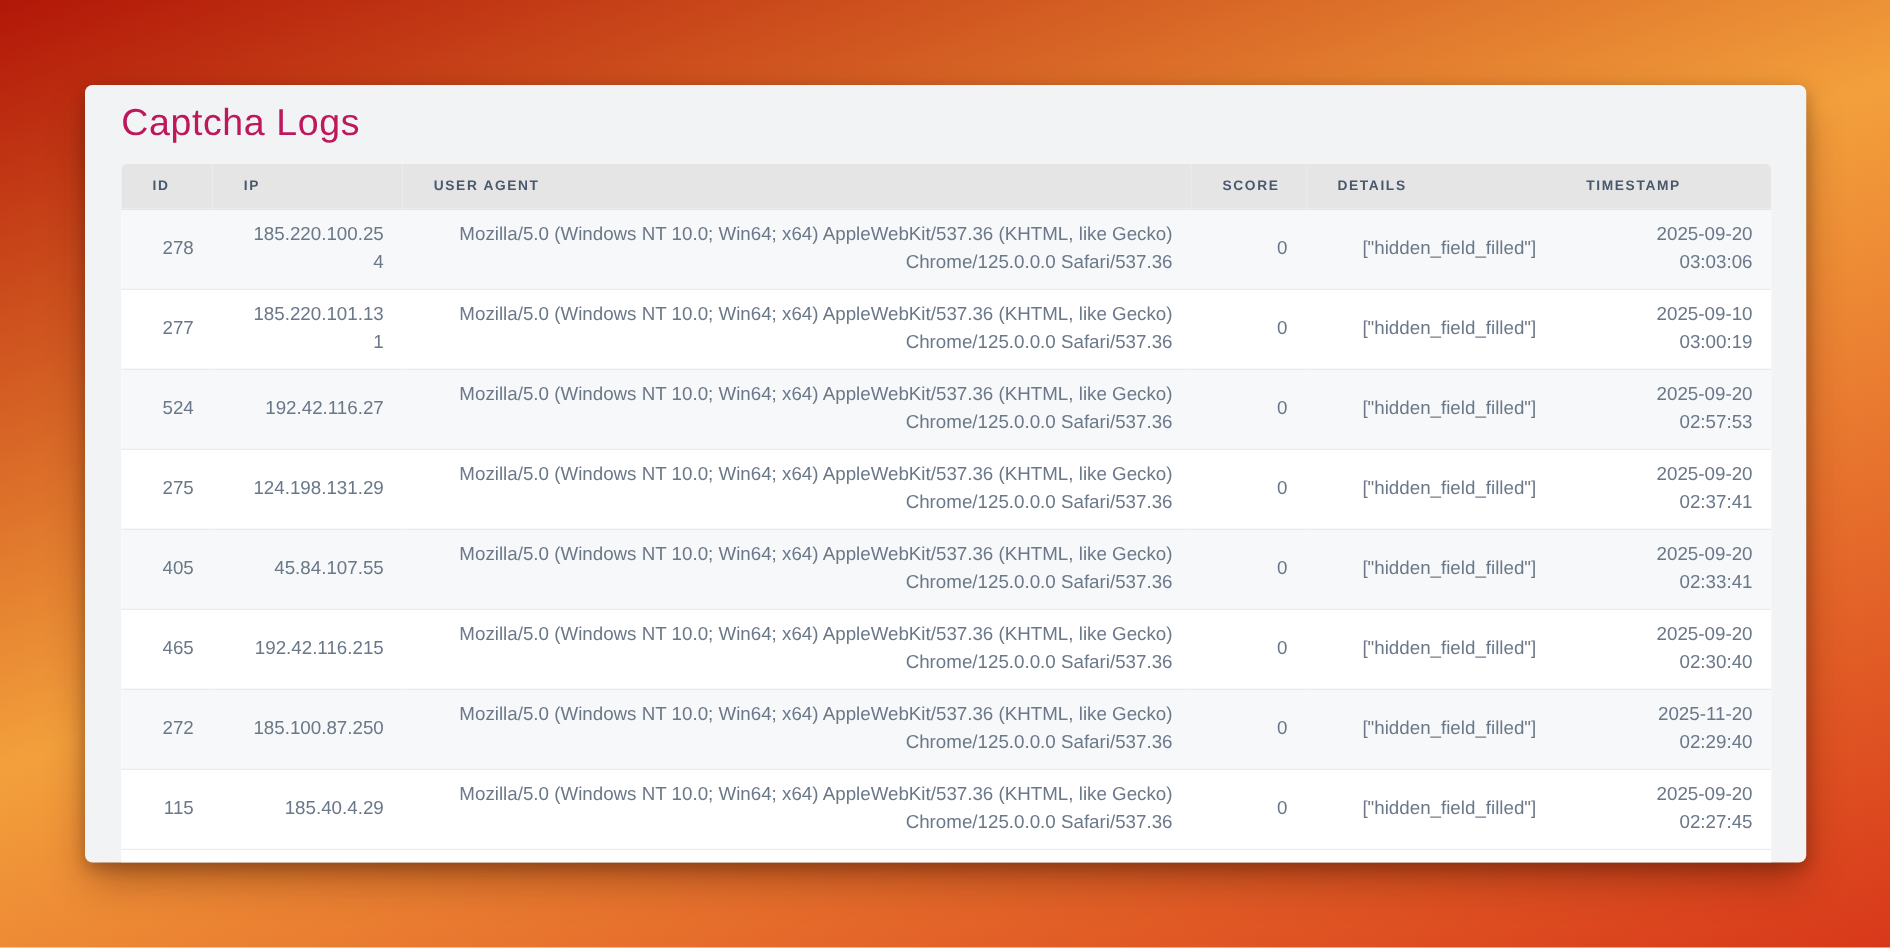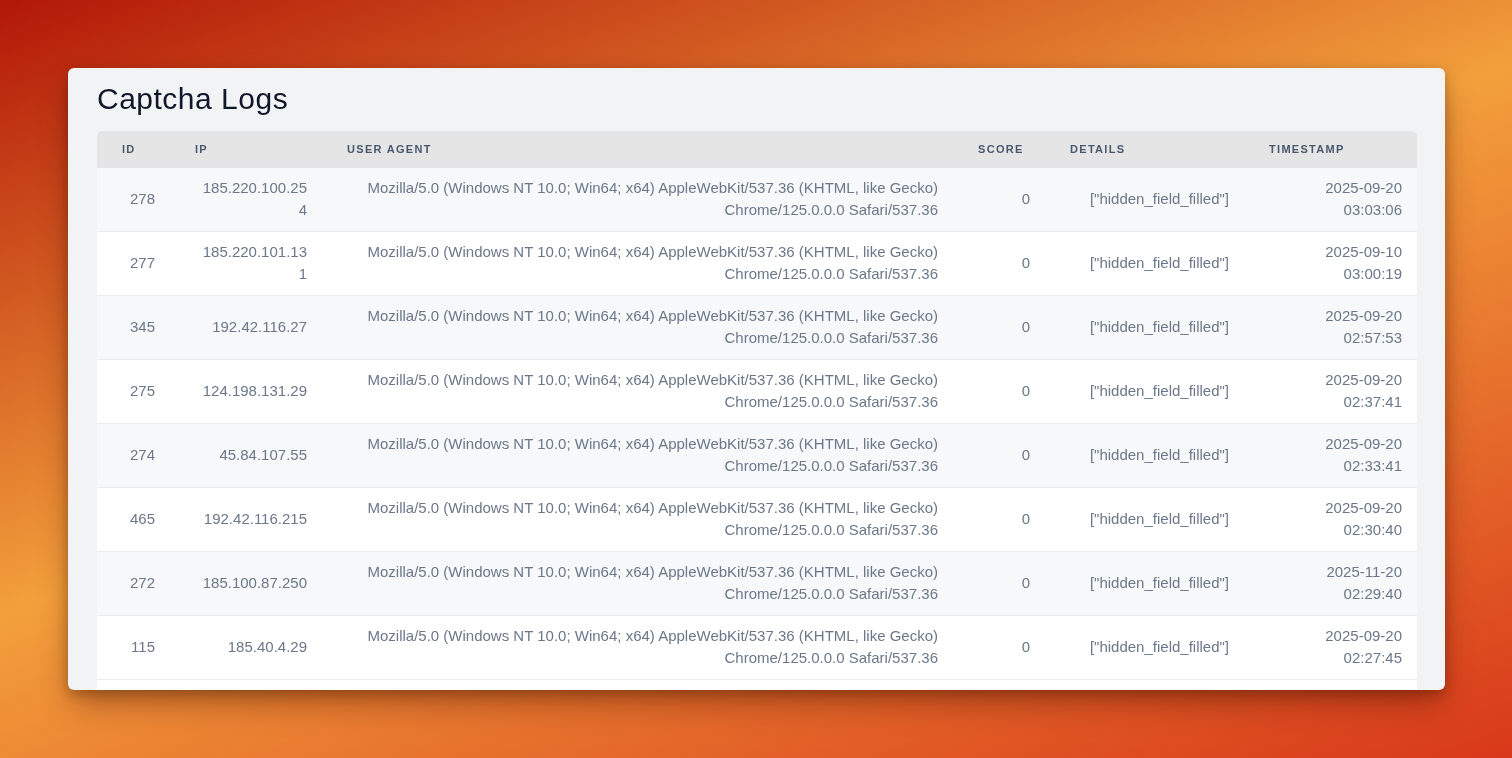--- a/index.html
+++ b/index.html
@@ -17,21 +17,21 @@
     border-radius: 6px;
     box-shadow: 0 16px 32px -4px rgba(80, 20, 0, 0.45), 0 4px 12px rgba(0,0,0,0.22);
     overflow: hidden;
   }
   .card-title {
     margin: 14px 0 0 29px;
     font-size: 30px;
     line-height: 34px;
     font-weight: 500;
     letter-spacing: 0.5px;
-    color: #0f172a;
+    color: #be185d;
   }
   .table-wrap {
     margin: 15px 28px 0 29px;
     height: 559px;
     background: #ffffff;
     border-radius: 5px 5px 0 0;
     overflow: hidden;
   }
   table {
     width: 100%;
@@ -106,37 +106,37 @@
           </tr>
           <tr>
             <td>277</td>
             <td>185.220.101.131</td>
             <td>Mozilla/5.0 (Windows NT 10.0; Win64; x64) AppleWebKit/537.36 (KHTML, like Gecko) Chrome/125.0.0.0 Safari/537.36</td>
             <td>0</td>
             <td>["hidden_field_filled"]</td>
             <td>2025-09-10 03:00:19</td>
           </tr>
           <tr>
-            <td>345</td>
+            <td>524</td>
             <td>192.42.116.27</td>
             <td>Mozilla/5.0 (Windows NT 10.0; Win64; x64) AppleWebKit/537.36 (KHTML, like Gecko) Chrome/125.0.0.0 Safari/537.36</td>
             <td>0</td>
             <td>["hidden_field_filled"]</td>
             <td>2025-09-20 02:57:53</td>
           </tr>
           <tr>
             <td>275</td>
             <td>124.198.131.29</td>
             <td>Mozilla/5.0 (Windows NT 10.0; Win64; x64) AppleWebKit/537.36 (KHTML, like Gecko) Chrome/125.0.0.0 Safari/537.36</td>
             <td>0</td>
             <td>["hidden_field_filled"]</td>
             <td>2025-09-20 02:37:41</td>
           </tr>
           <tr>
-            <td>274</td>
+            <td>405</td>
             <td>45.84.107.55</td>
             <td>Mozilla/5.0 (Windows NT 10.0; Win64; x64) AppleWebKit/537.36 (KHTML, like Gecko) Chrome/125.0.0.0 Safari/537.36</td>
             <td>0</td>
             <td>["hidden_field_filled"]</td>
             <td>2025-09-20 02:33:41</td>
           </tr>
           <tr>
             <td>465</td>
             <td>192.42.116.215</td>
             <td>Mozilla/5.0 (Windows NT 10.0; Win64; x64) AppleWebKit/537.36 (KHTML, like Gecko) Chrome/125.0.0.0 Safari/537.36</td>

